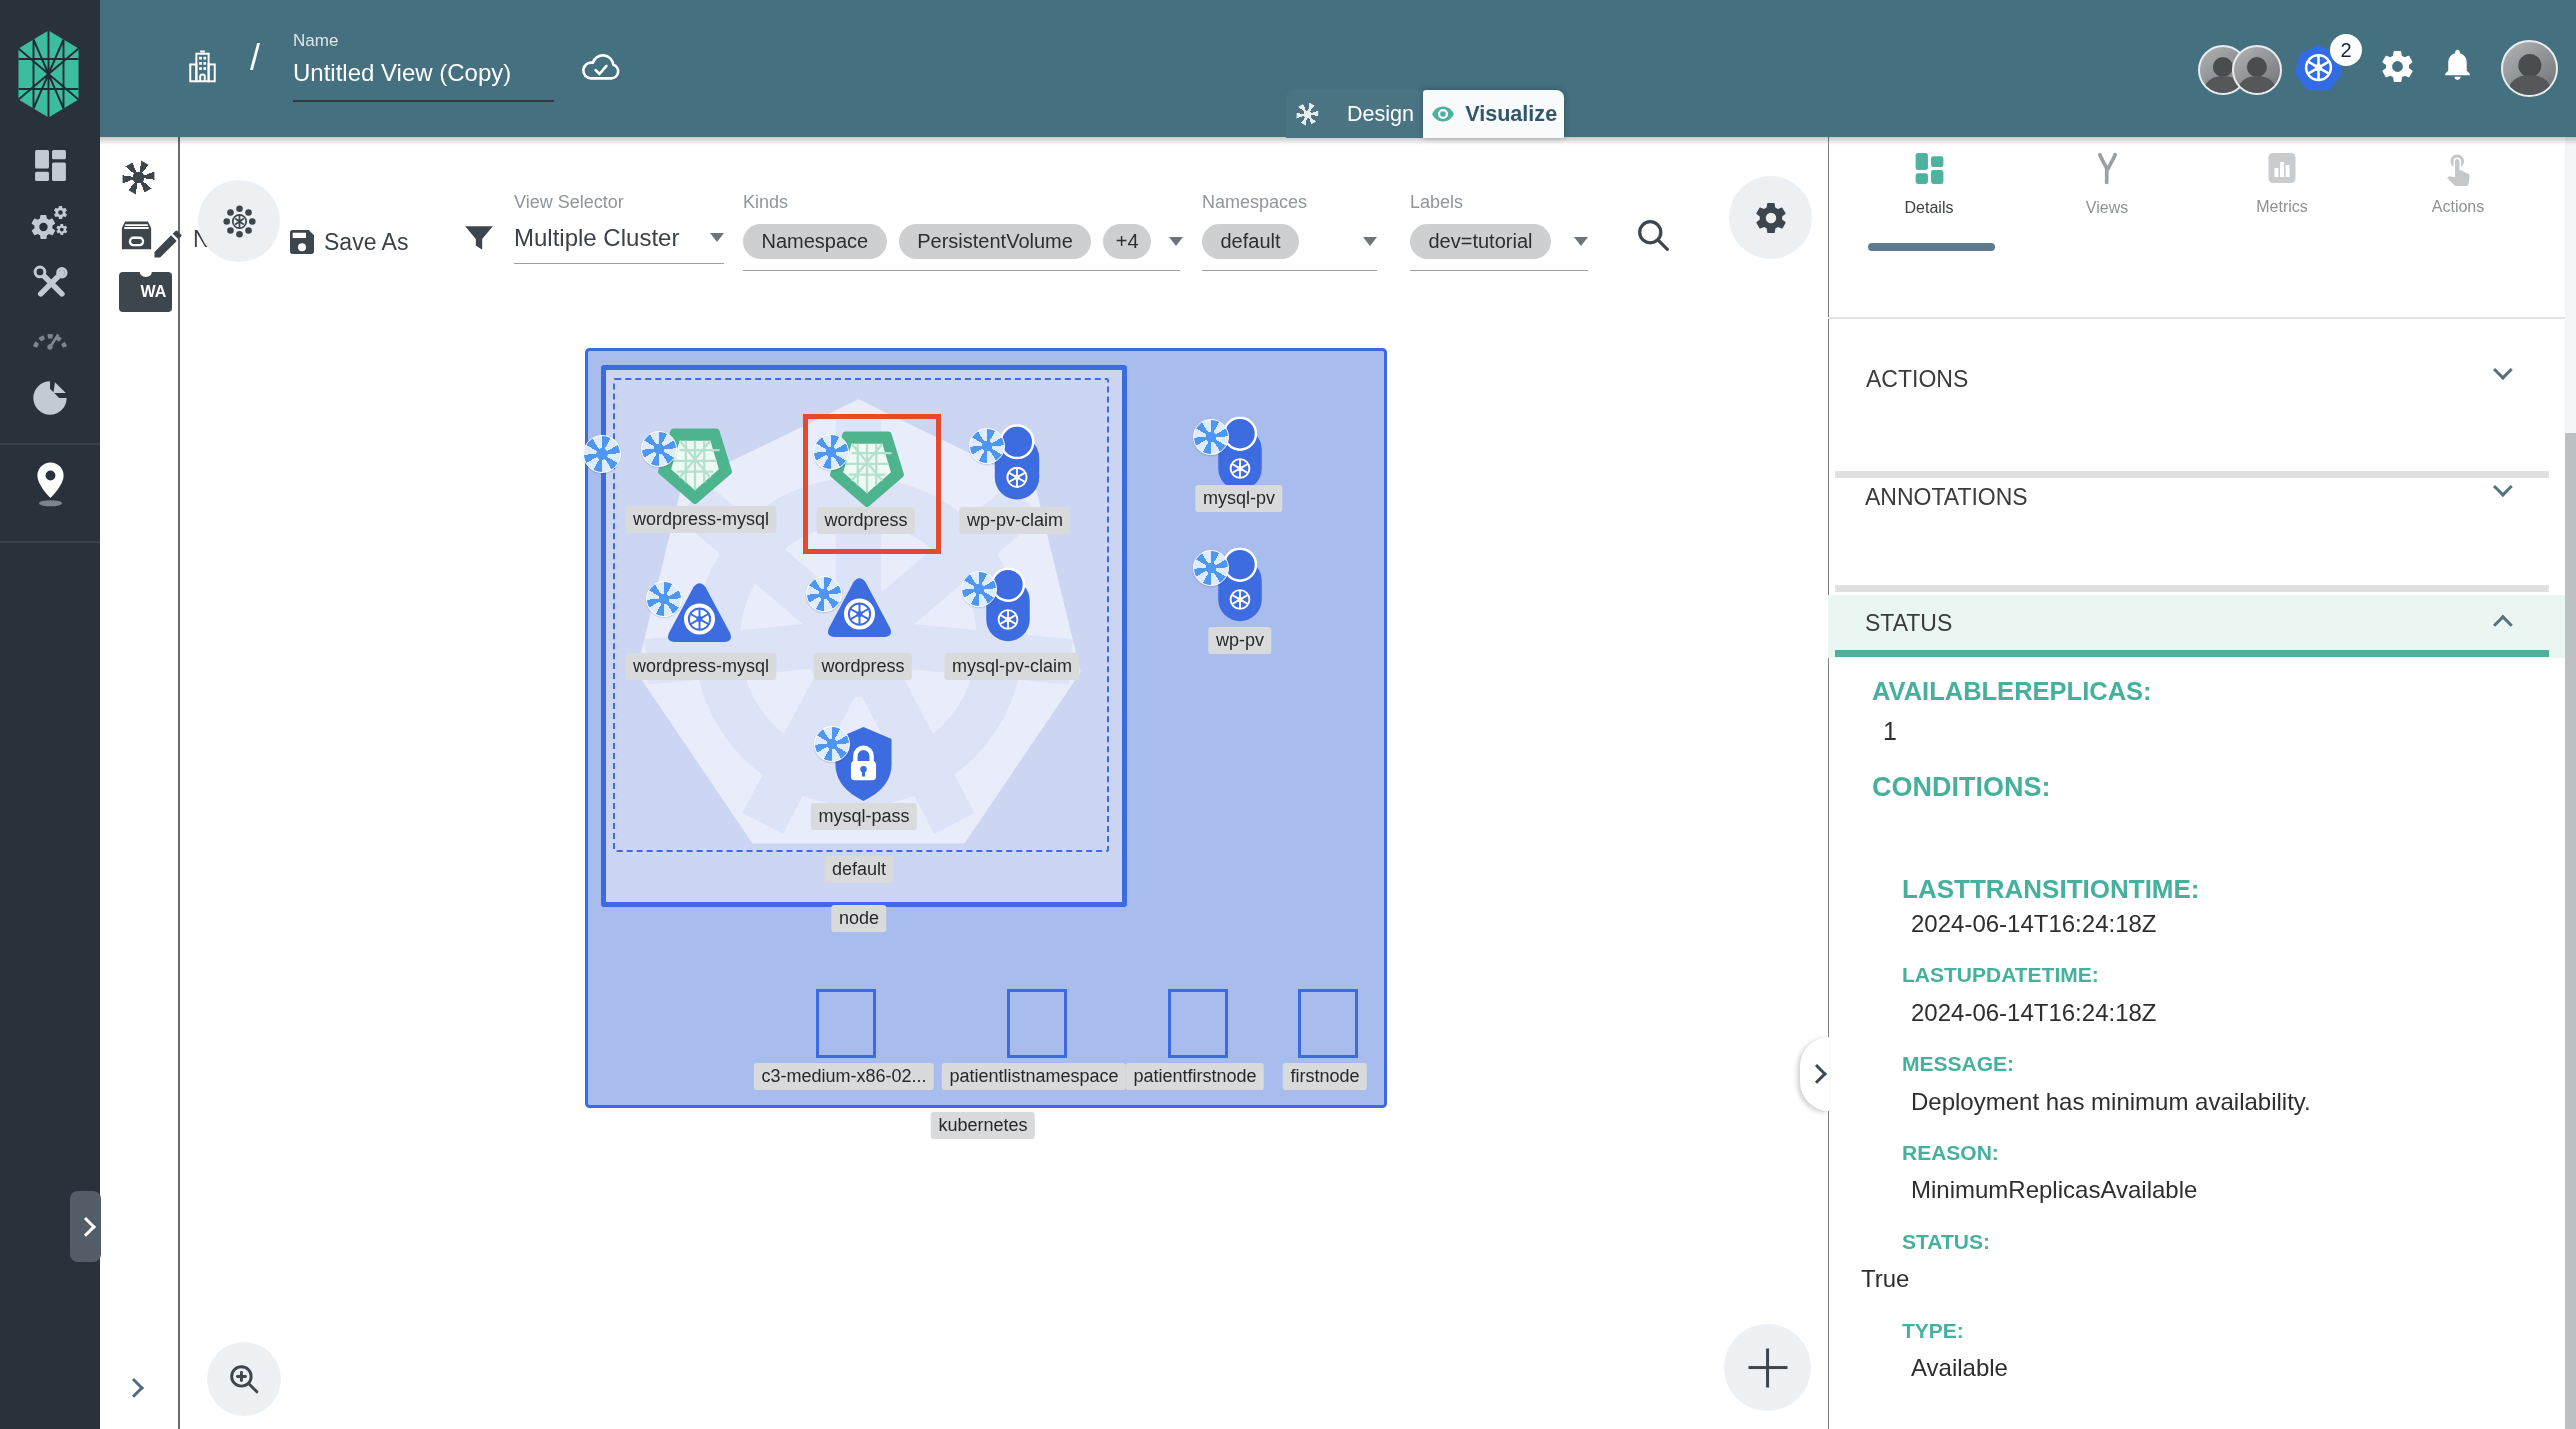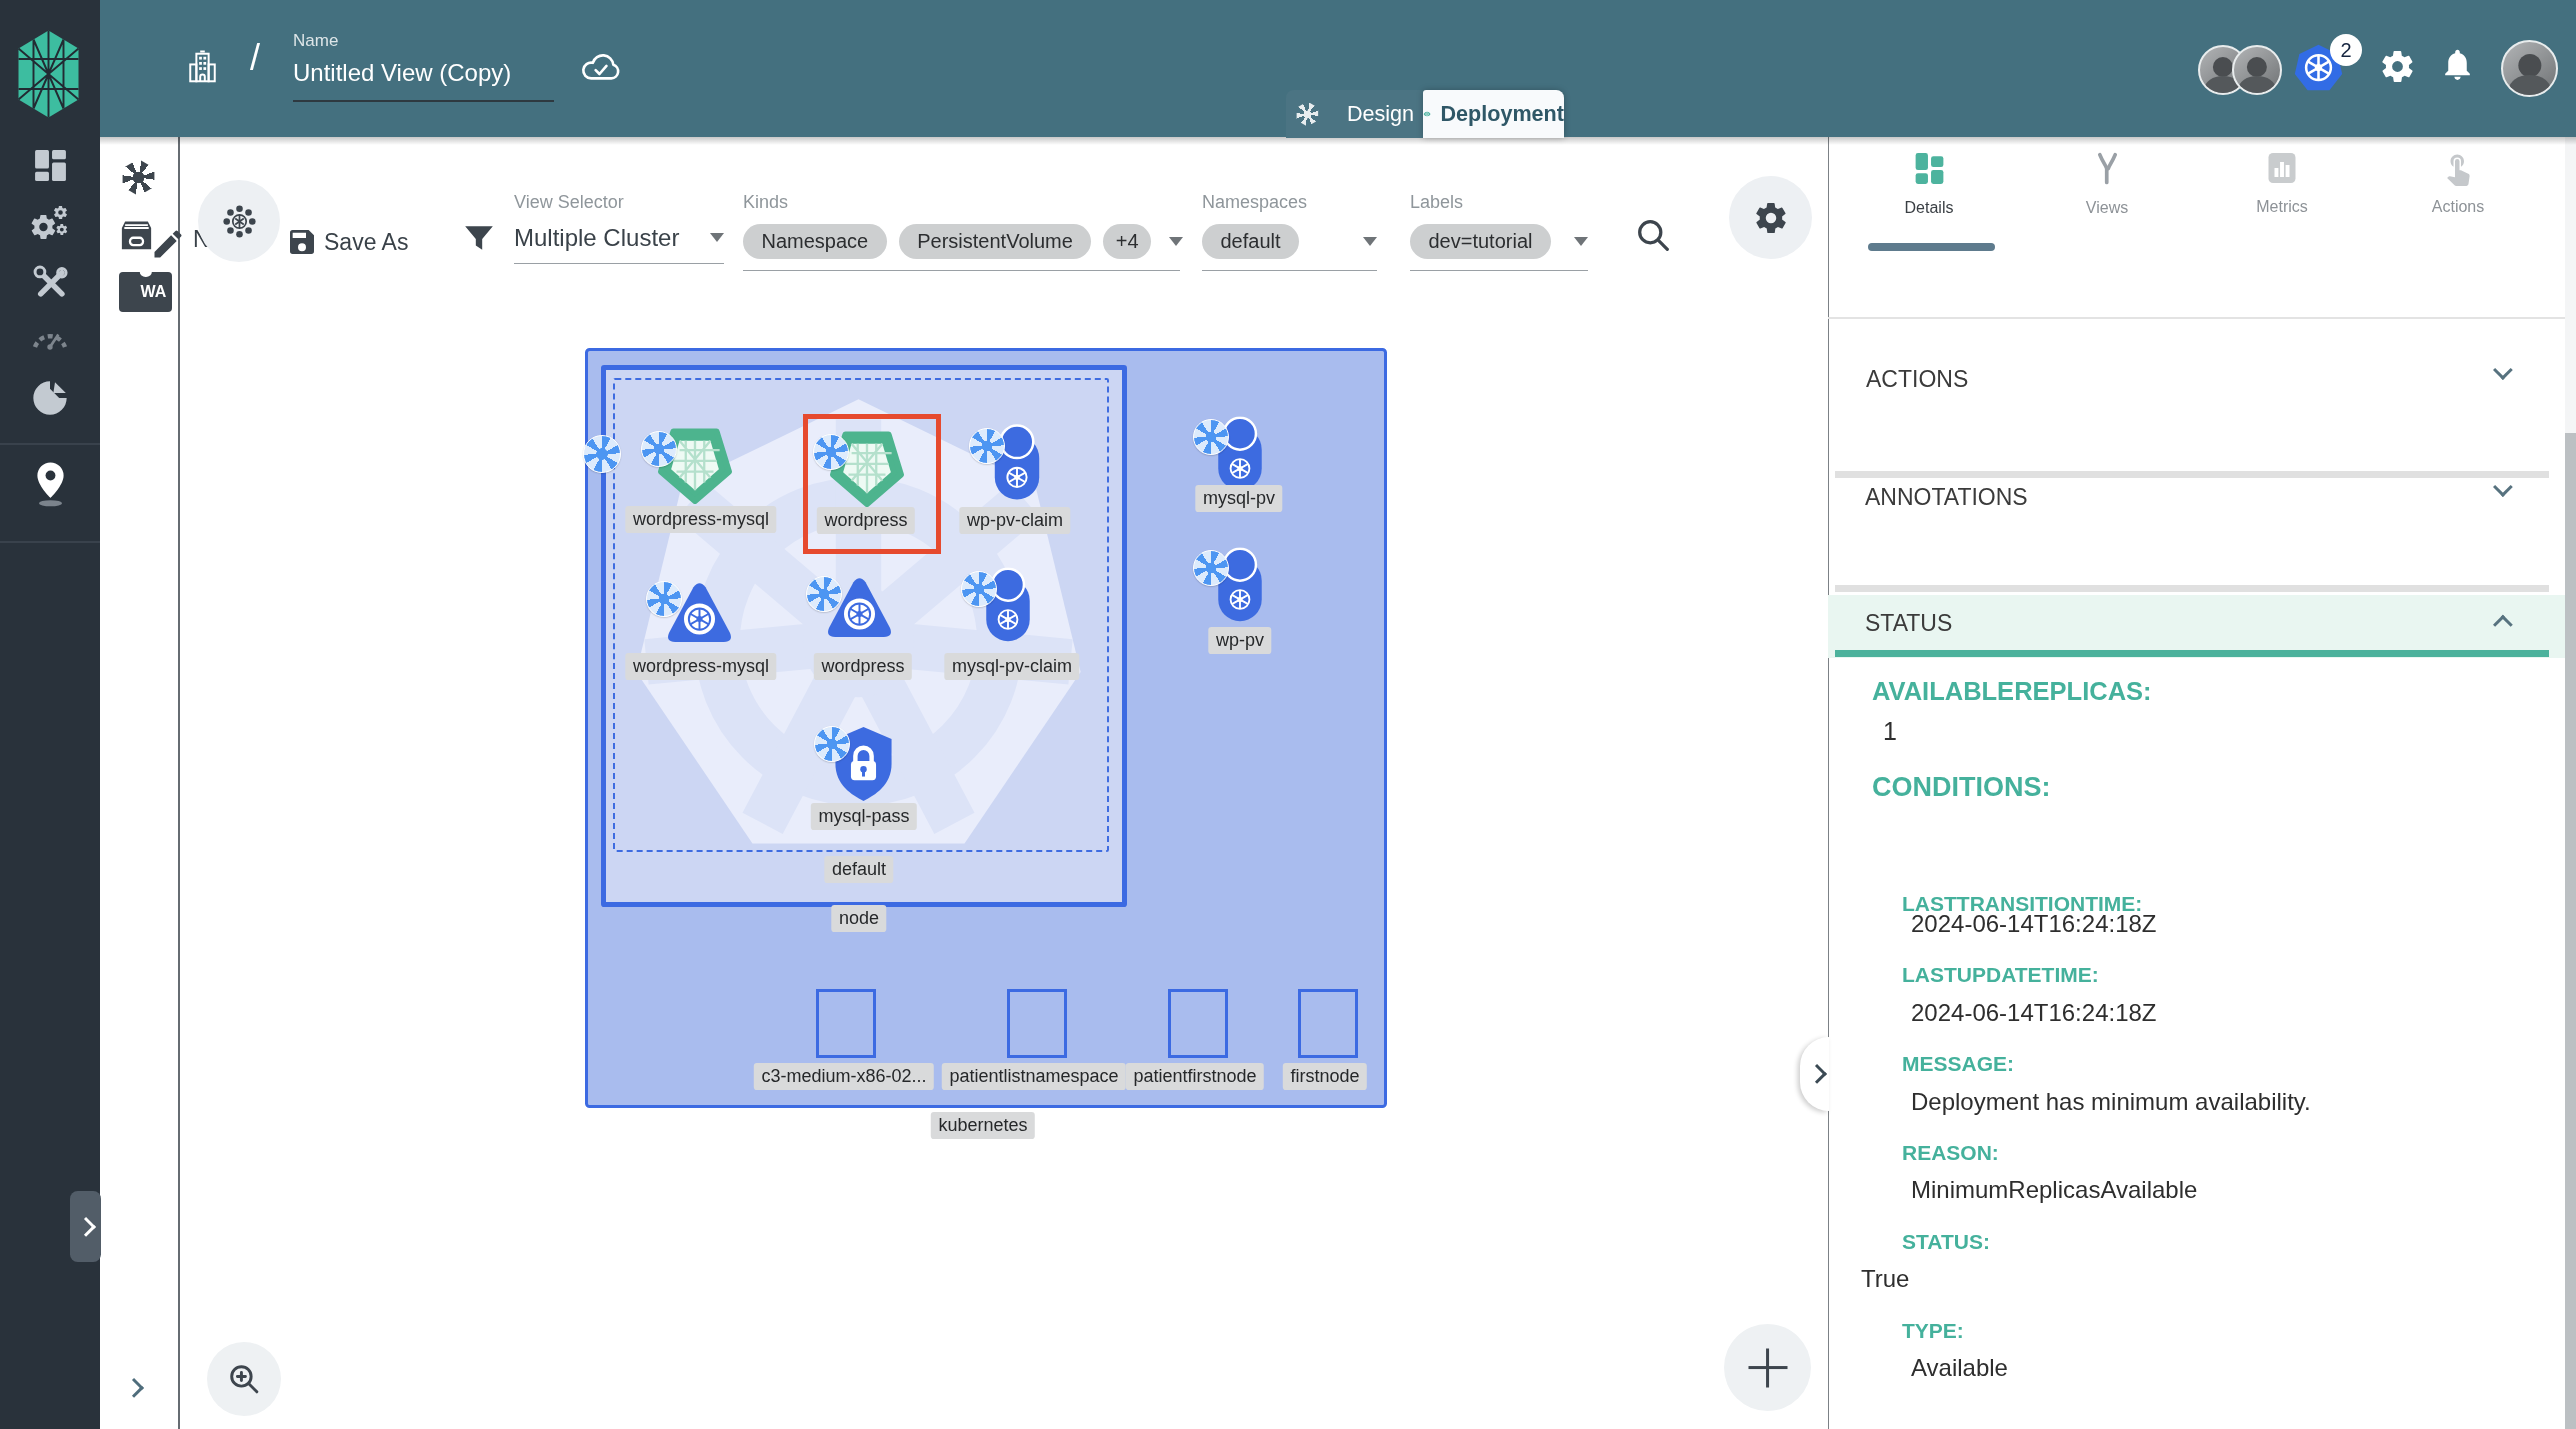--- a/index.html
+++ b/index.html
@@ -313,21 +313,21 @@
 
   <div class="abs toggle">
     <div class="ctr tab-design">
       <span class="shutter" style="width:25px;height:25px;color:#e8edef"></span>
       <span>Design</span>
     </div>
     <div class="ctr tab-visualize">
       <svg style="width:26px;height:26px" viewBox="0 0 34 34" width="26" height="26">
           <use href="#sym-eye"></use>
         </svg>
-      <span>Deployment</span>
+      <span>Visualize</span>
     </div>
   </div>
 
   <div class="avatar" style="left:2198px;top:45px;width:46px;height:46px;z-index:26"></div>
   <div class="avatar" style="left:2232px;top:45px;width:46px;height:46px;z-index:27"></div>
   <svg class="abs" style="left:2293px;top:43px;width:51px;height:51px;z-index:26" viewBox="0 0 66 66" width="51" height="51">
       <use href="#sym-hept"></use>
     </svg>
   <div class="abs k8badge ctr">2</div>
   <svg class="abs" style="left:2379px;top:48px;width:37px;height:37px;fill:#fff;z-index:26" viewBox="0 0 48 48" width="37" height="37">
@@ -568,21 +568,21 @@
 
   <div class="abs statusblock"></div>
   <div class="sec-title" style="left:1865px;top:610px">STATUS</div>
   <span class="abs chev up" style="left:2496px;top:618px;z-index:21"></span>
   <div class="abs tealbar"></div>
 
   <div class="skey" style="left:1872px;top:677px;font-size:25.5px">AVAILABLEREPLICAS:</div>
   <div class="sval" style="left:1883px;top:717px;font-size:25px">1</div>
   <div class="skey" style="left:1872px;top:772px;font-size:27px">CONDITIONS:</div>
 
-  <div class="skey" style="left:1902px;top:892px;font-size:21px">LASTTRANSITIONTIME:</div>
+  <div class="skey" style="left:1902px;top:874px;font-size:26px">LASTTRANSITIONTIME:</div>
   <div class="sval" style="left:1911px;top:910px;font-size:24px">2024-06-14T16:24:18Z</div>
   <div class="skey" style="left:1902px;top:963px;font-size:21px">LASTUPDATETIME:</div>
   <div class="sval" style="left:1911px;top:999px;font-size:24px">2024-06-14T16:24:18Z</div>
   <div class="skey" style="left:1902px;top:1052px;font-size:21px">MESSAGE:</div>
   <div class="sval" style="left:1911px;top:1088px;font-size:24px">Deployment has minimum availability.</div>
   <div class="skey" style="left:1902px;top:1141px;font-size:21px">REASON:</div>
   <div class="sval" style="left:1911px;top:1176px;font-size:24px">MinimumReplicasAvailable</div>
   <div class="skey" style="left:1902px;top:1230px;font-size:21px">STATUS:</div>
   <div class="sval" style="left:1861px;top:1265px;font-size:24px">True</div>
   <div class="skey" style="left:1902px;top:1319px;font-size:21px">TYPE:</div>

